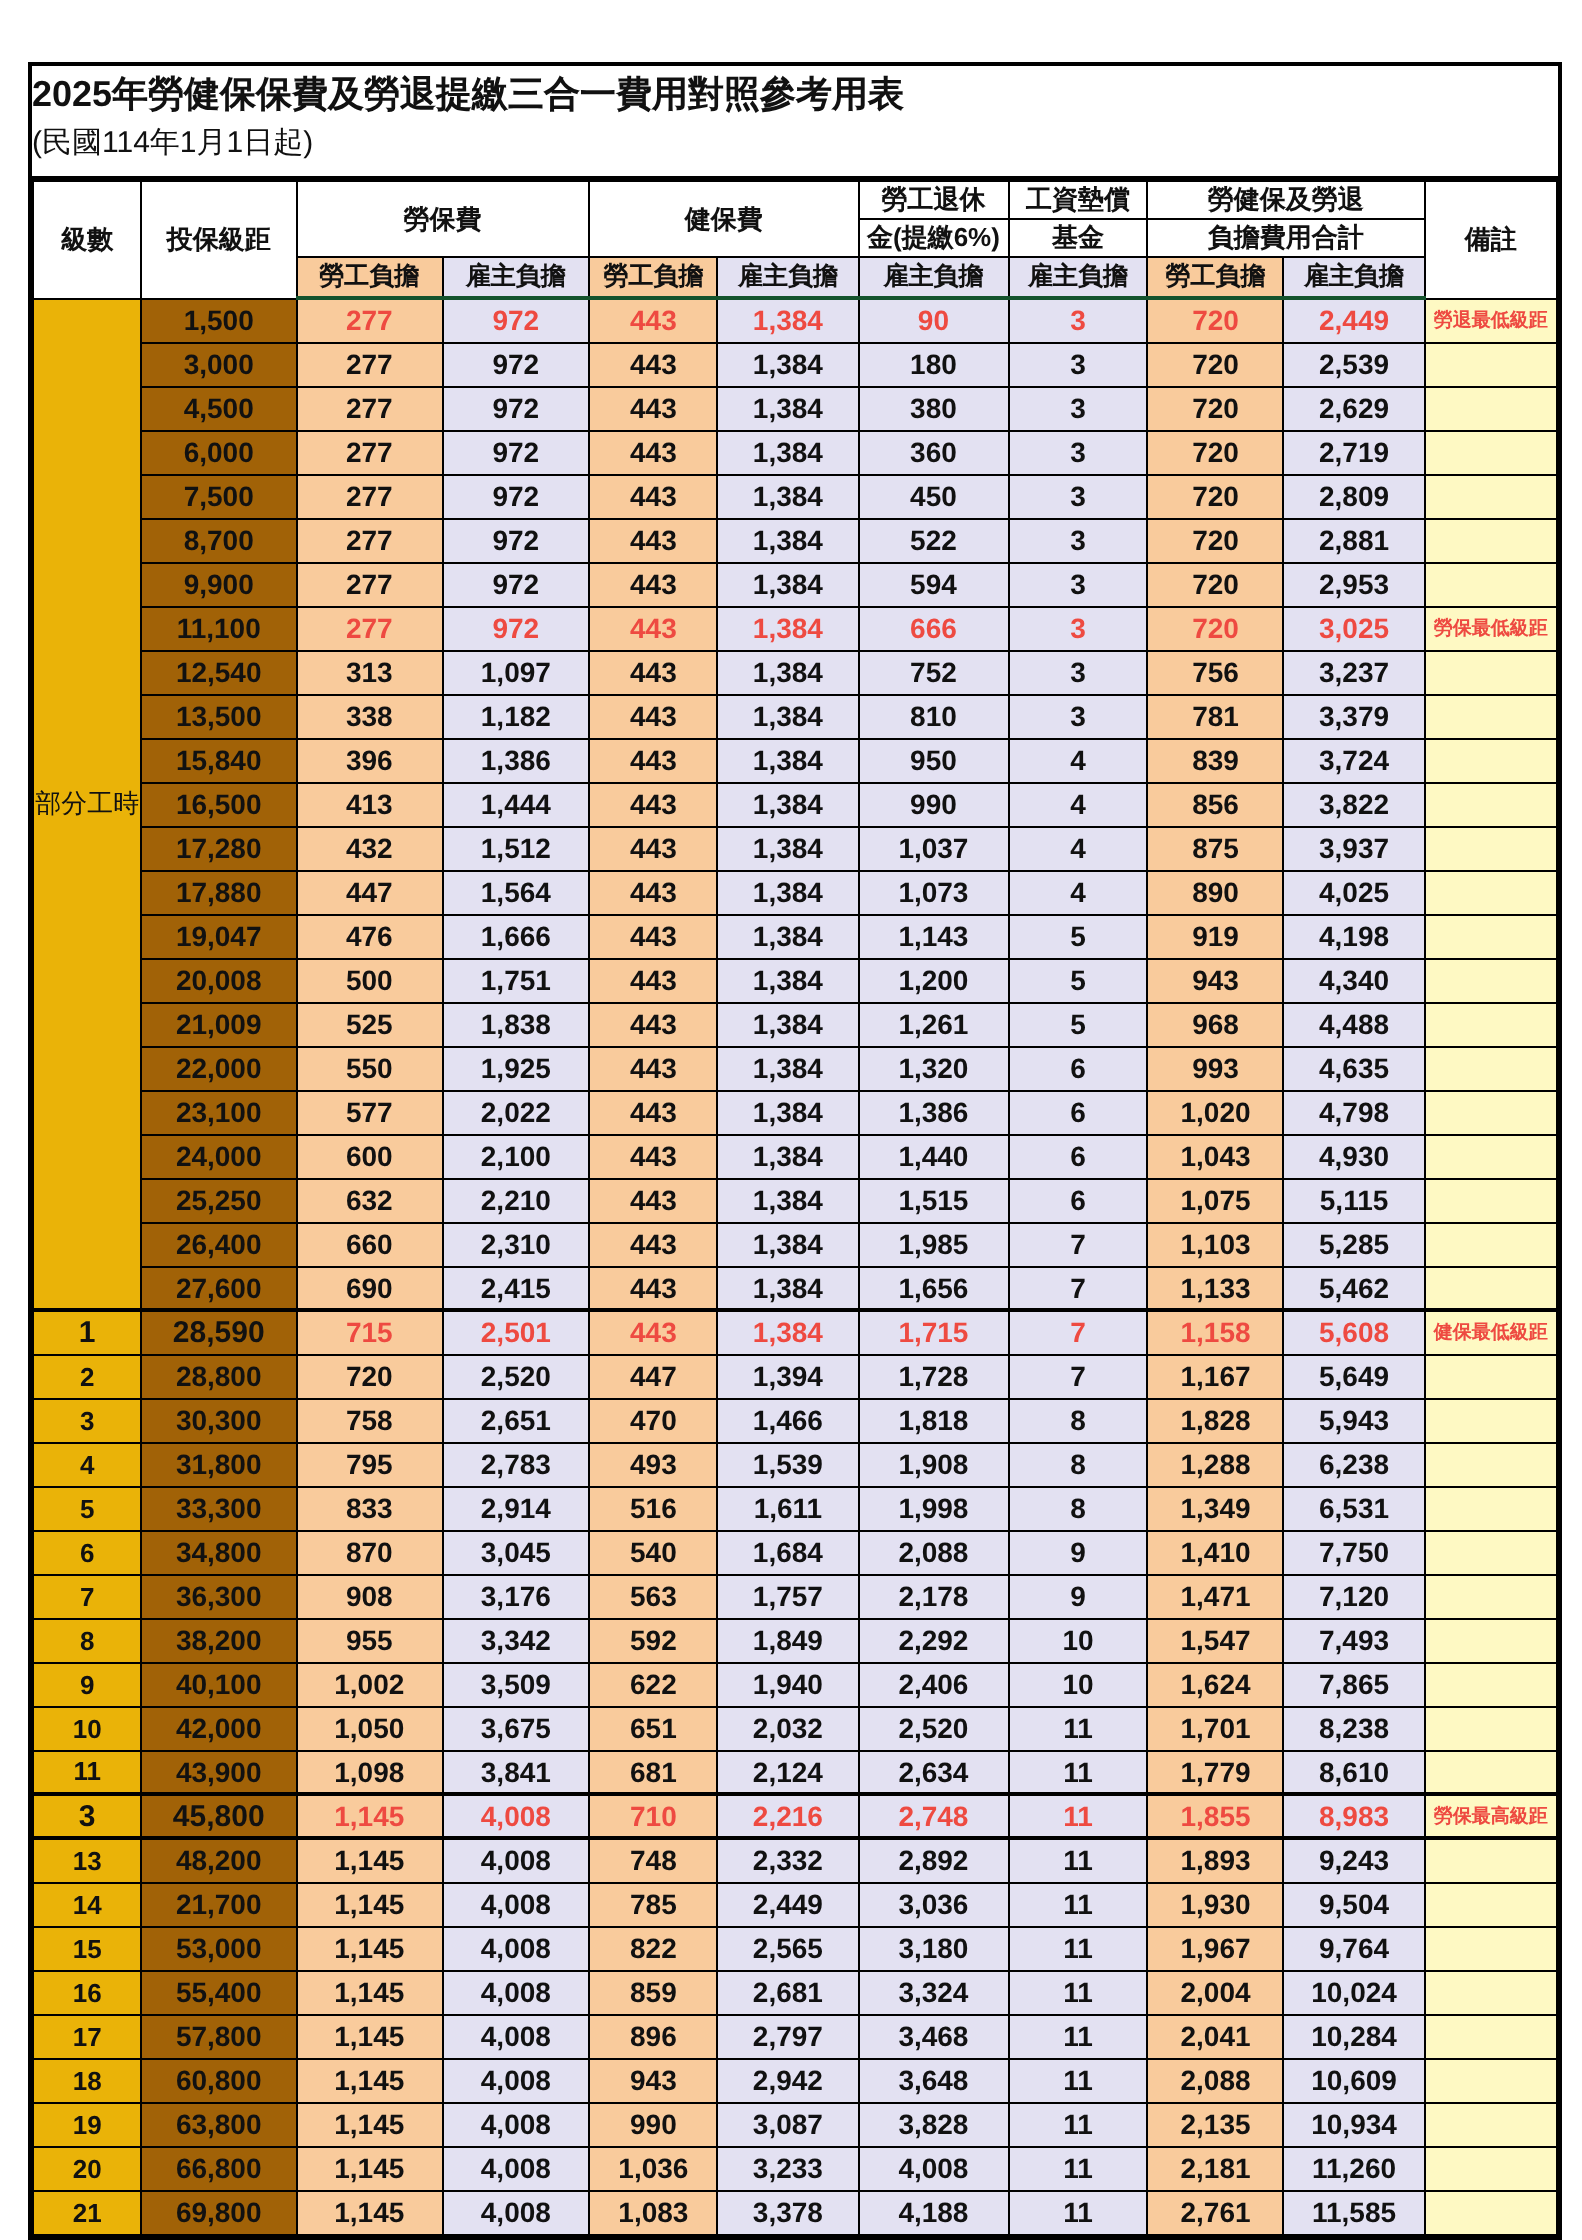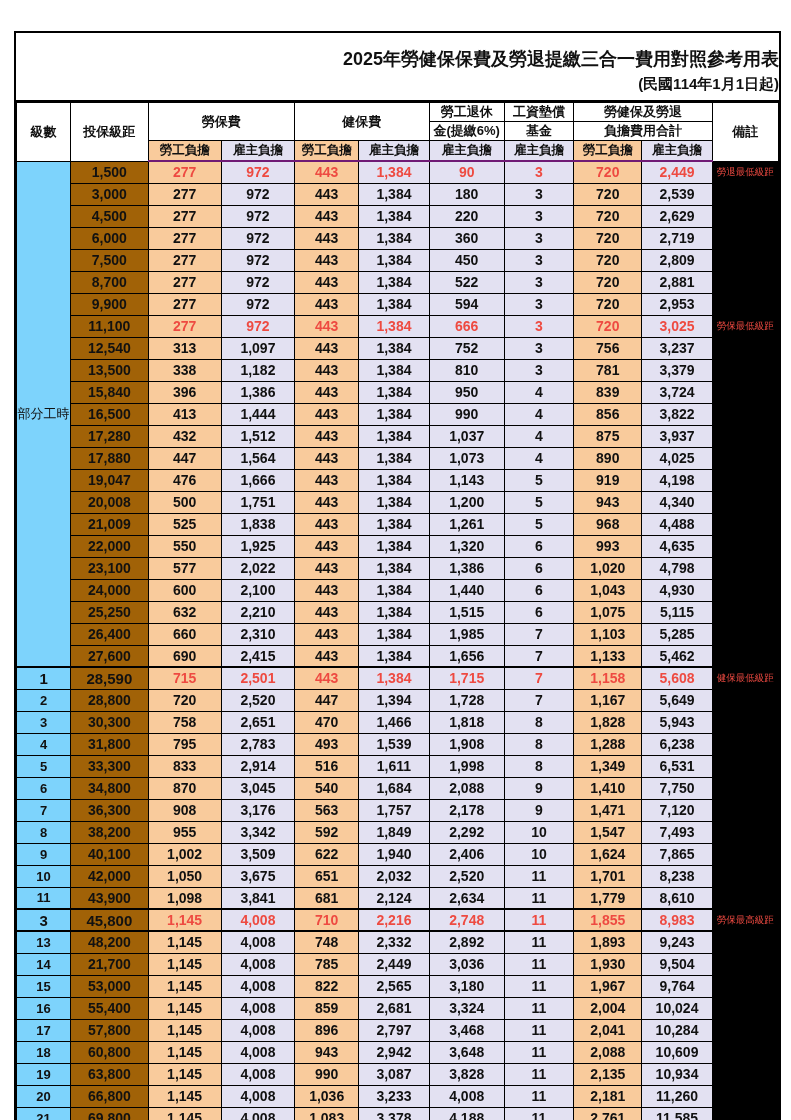--- a/index.html
+++ b/index.html
@@ -1,39 +1,39 @@
 <!DOCTYPE html>
 <html><head>
 <meta charset="utf-8">
 <style>
   html,body{margin:0;padding:0;background:#ffffff;}
   body{width:791px;height:1120px;position:relative;
        font-family:"Liberation Sans","DejaVu Sans",sans-serif;color:#111;}
   .sheet{position:absolute;left:14px;top:31px;width:763px;border:2px solid #000;background:#fff;}
-  .title-block{border-bottom:2px solid #000;text-align:right;padding:12px 0 5px 0;}
+  .title-block{border-bottom:2px solid #000;text-align:left;padding:0 0 5px 0;}
   .title{font-size:18px;font-weight:700;line-height:28px;}
-  .subtitle{font-size:15px;font-weight:700;line-height:22px;}
+  .subtitle{font-size:15px;font-weight:400;line-height:22px;}
   table{border-collapse:collapse;table-layout:fixed;width:100%;}
   th,td{border:1px solid #000;text-align:center;vertical-align:middle;
         padding:0;overflow:hidden;white-space:nowrap;}
   thead th{font-size:13px;font-weight:600;background:#fff;}
   thead tr.sub th{font-size:12.5px;height:19px;}
   thead tr{height:18px;}
   tbody tr{height:22px;}
   tbody td{font-size:14px;font-weight:600;}
-  td.level-cell{font-size:13px;background:#7dd3fc;}
+  td.level-cell{font-size:13px;background:#eab308;}
   td.part-time{font-size:13px;font-weight:400;letter-spacing:0;}
   td.bracket-cell{font-size:14px;background:#a16207;}
   .emp{background:#f9cb9c;}
   .er{background:#e3e1f2;}
-  td.remark-cell{font-size:9.5px;font-weight:400;color:#ee4a41;background:#000000;}
+  td.remark-cell{font-size:9.5px;font-weight:700;color:#ee4a41;background:#fef9c3;}
   tr.red-row td.emp, tr.red-row td.er{color:#ee4a41;}
   tr.bold-row td.level-cell, tr.bold-row td.bracket-cell{font-weight:700;font-size:15px;}
   tr.thick-top td{border-top:2px solid #000;}
-  thead tr.sub th{border-bottom:2px solid #701a75;}
+  thead tr.sub th{border-bottom:2px solid #14532d;}
 </style>
 </head>
 <body>
 
 <div class="sheet">
   <div class="title-block">
     <div class="title">2025年勞健保保費及勞退提繳三合一費用對照參考用表</div>
     <div class="subtitle">(民國114年1月1日起)</div>
   </div>
   <table>
@@ -102,21 +102,21 @@
           <td class="emp">720</td>
           <td class="er">2,539</td>
           <td class="remark-cell"></td>
         </tr>
         <tr>
           <td class="bracket-cell">4,500</td>
           <td class="emp">277</td>
           <td class="er">972</td>
           <td class="emp">443</td>
           <td class="er">1,384</td>
-          <td class="er">220</td>
+          <td class="er">380</td>
           <td class="er">3</td>
           <td class="emp">720</td>
           <td class="er">2,629</td>
           <td class="remark-cell"></td>
         </tr>
         <tr>
           <td class="bracket-cell">6,000</td>
           <td class="emp">277</td>
           <td class="er">972</td>
           <td class="emp">443</td>

